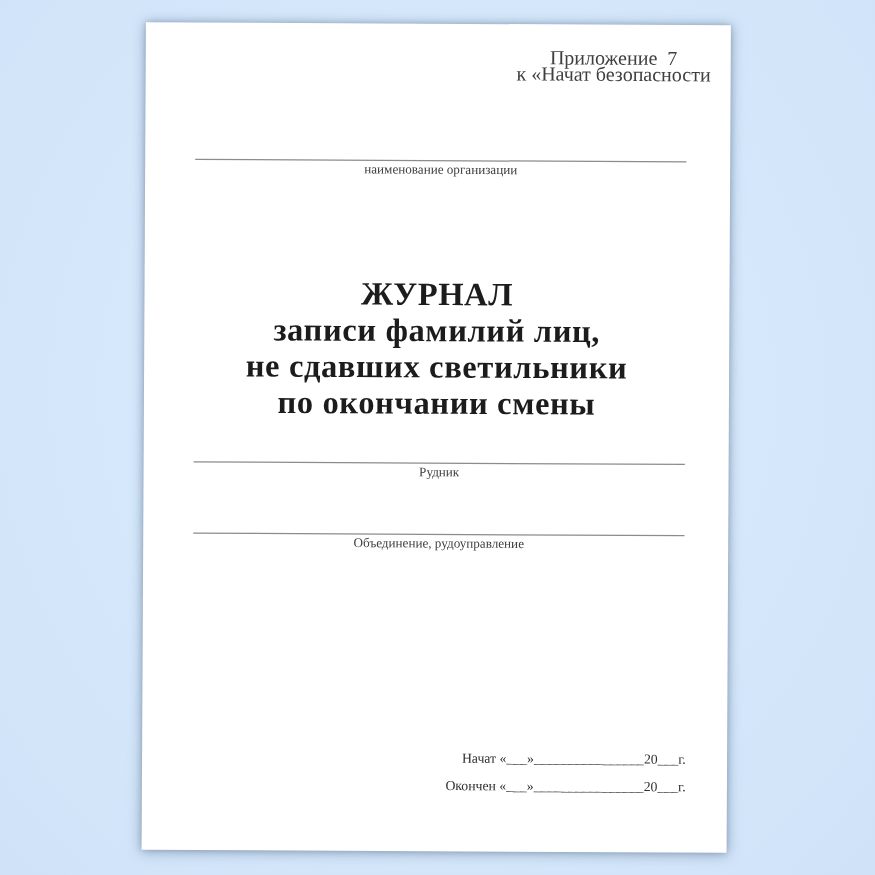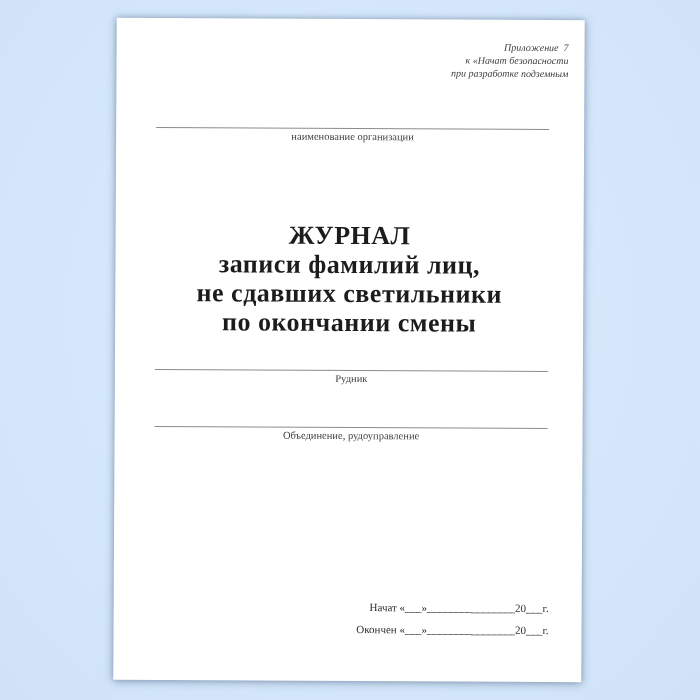--- a/index.html
+++ b/index.html
@@ -20,23 +20,22 @@
     background: #ffffff;
     box-shadow: 0 1px 10px rgba(88, 112, 144, 0.60), 0 0 4px rgba(96, 120, 150, 0.35);
     transform: rotate(0.3deg);
     transform-origin: 50% 50%;
     color: #303030;
   }
   .appendix {
     position: absolute;
     top: 21px;
     right: 16px;
-    text-align: right;
-    font-style: italic;
-    font-size: 10px;
+    text-align: center;
+    font-size: 16px;
     line-height: 13px;
     color: #3f3f3f;
   }
   .appendix div { white-space: pre; }
   .field {
     position: absolute;
     left: 40px;
     width: 393px;
   }
   .rule {
@@ -78,21 +77,20 @@
 </style>
 </head>
 <body>
 
 <div class="stage">
   <div class="page">
 
     <div class="appendix">
       <div>Приложение  7</div>
       <div>к «Начат безопасности</div>
-      <div>при разработке подземным</div>
     </div>
 
     <div class="field field-organization">
       <div class="rule"></div>
       <div class="caption">наименование организации</div>
     </div>
 
     <div class="journal-title">
       <div>ЖУРНАЛ</div>
       <div>записи фамилий лиц,</div>

